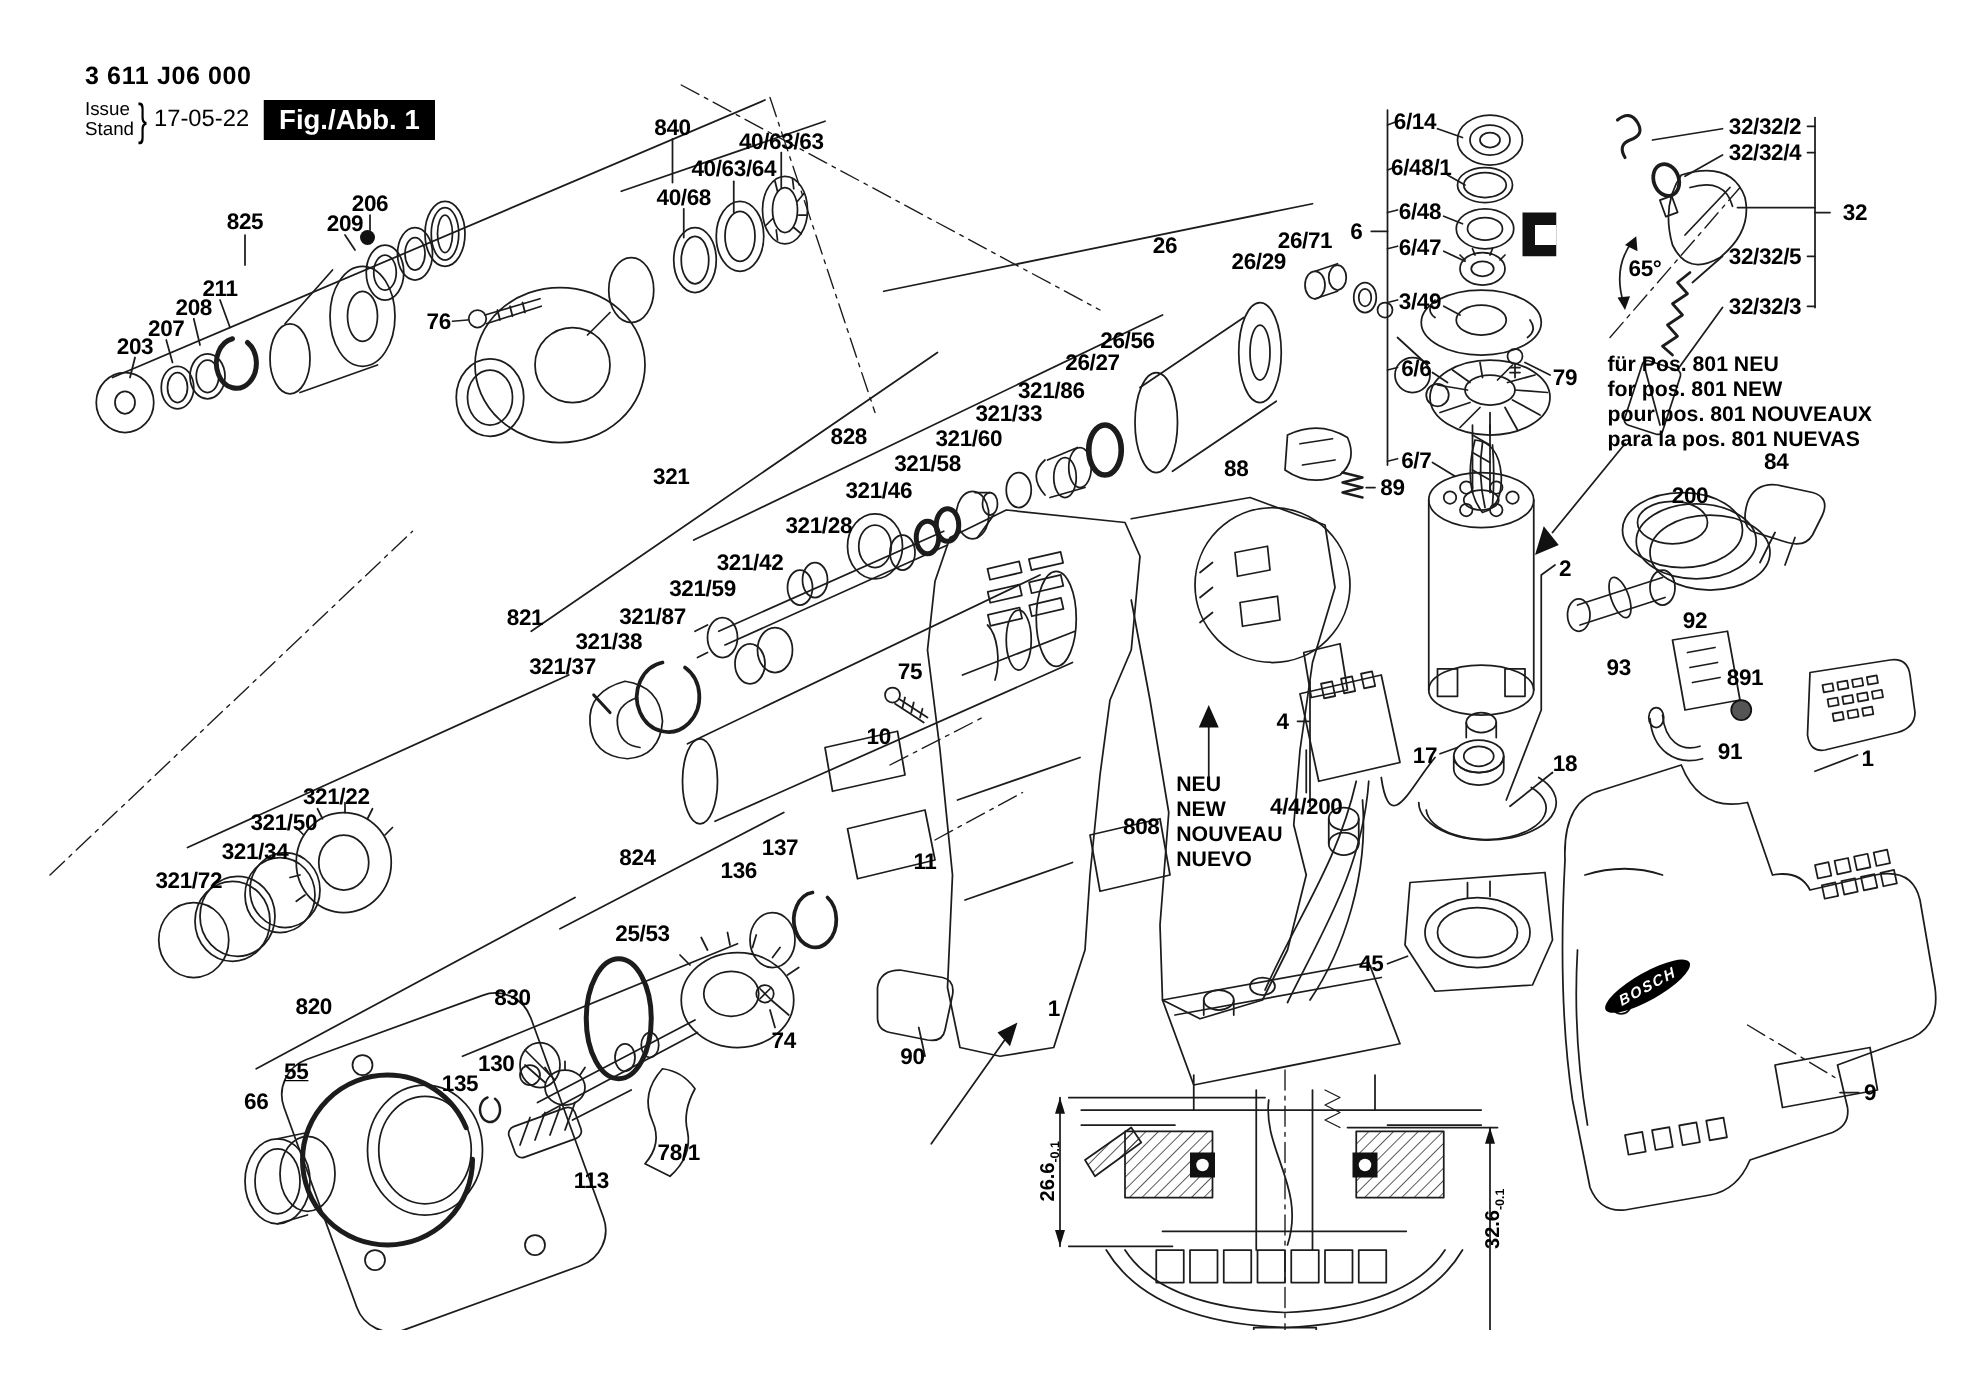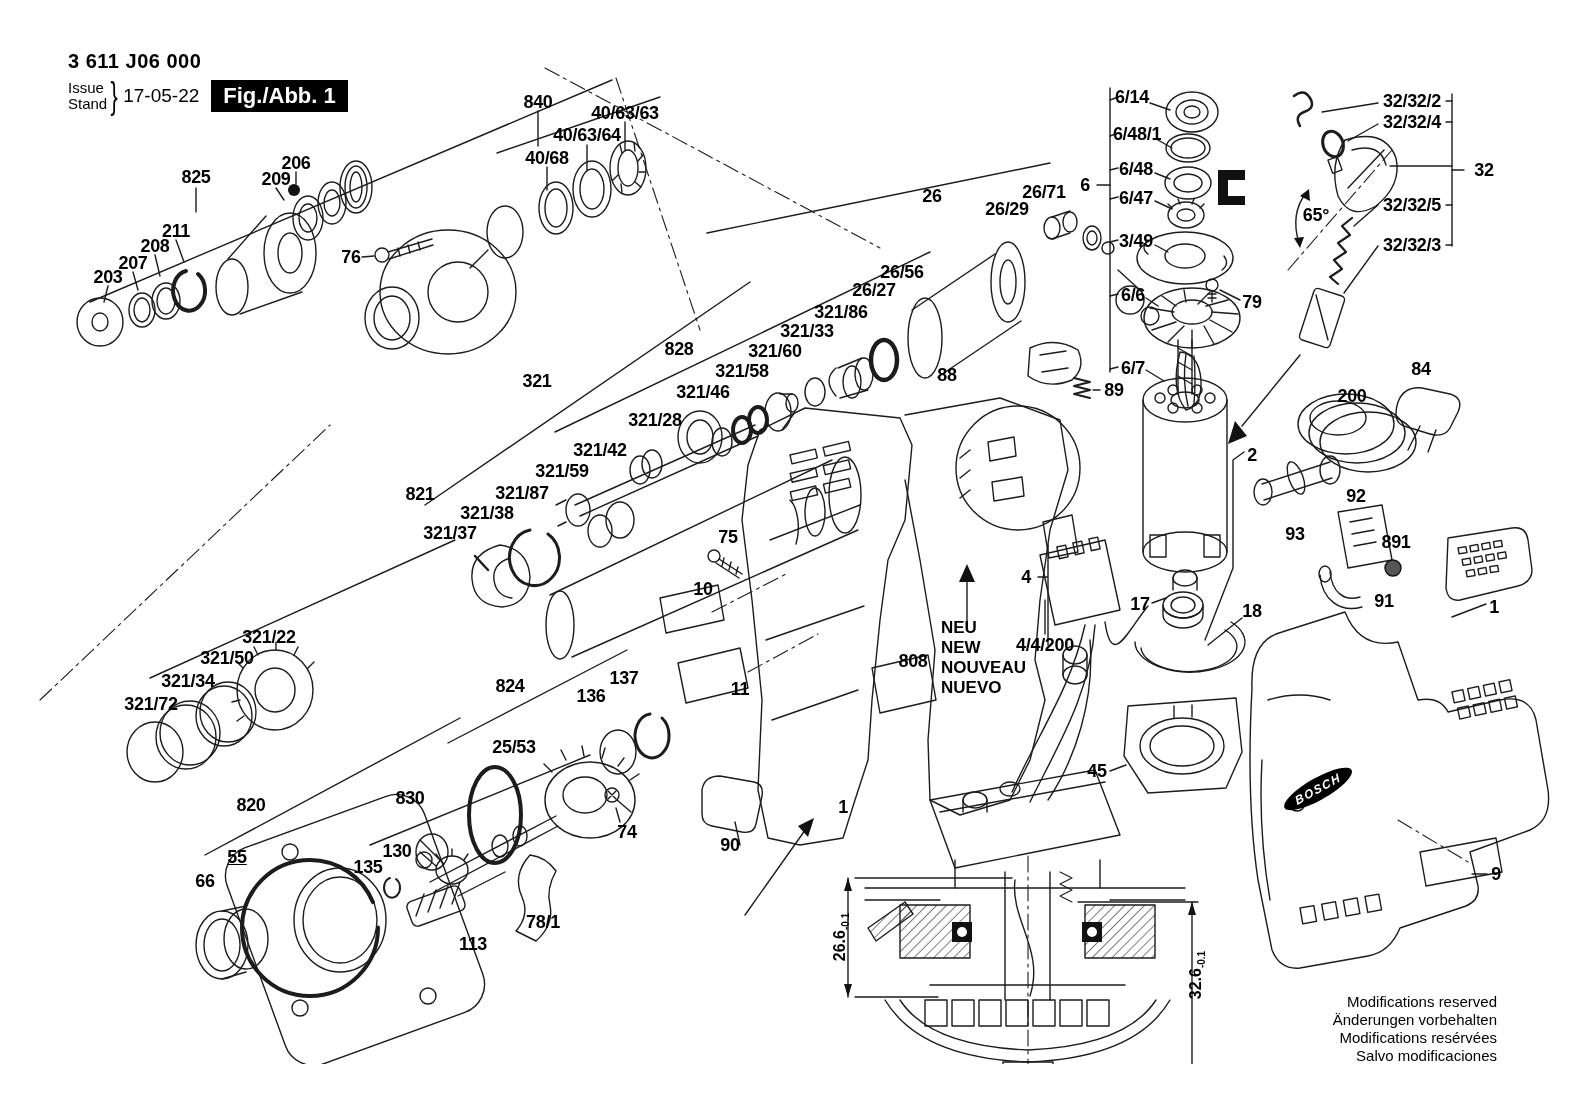--- a/index.html
+++ b/index.html
@@ -544,42 +544,42 @@
       <div class="part-label" style="left: 655px; top: 420px;">321/28</div>
       <div class="part-label" style="left: 537px; top: 381px;">321</div>
       <div class="part-label" style="left: 600px; top: 450px;">321/42</div>
       <div class="part-label" style="left: 562px; top: 471px;">321/59</div>
       <div class="part-label" style="left: 522px; top: 493px;">321/87</div>
       <div class="part-label" style="left: 487px; top: 513px;">321/38</div>
       <div class="part-label" style="left: 450px; top: 533px;">321/37</div>
       <div class="part-label" style="left: 420px; top: 494px;">821</div>
       <div class="part-label" style="left: 269px; top: 637px;">321/22</div>
       <div class="part-label" style="left: 227px; top: 658px;">321/50</div>
-      <div class="part-label" style="left: 188px; top: 681px; text-align: right;">321/34</div>
+      <div class="part-label" style="left: 204px; top: 681px; text-align: right;">321/34</div>
       <div class="part-label" style="left: 151px; top: 704px;">321/72</div>
       <div class="part-label" style="left: 251px; top: 805px;">820</div>
       <div class="part-label" style="left: 237px; top: 857px; text-decoration: underline;">55</div>
       <div class="part-label" style="left: 205px; top: 881px;">66</div>
       <div class="part-label" style="left: 410px; top: 798px;">830</div>
       <div class="part-label" style="left: 397px; top: 851px;">130</div>
       <div class="part-label" style="left: 368px; top: 867px;">135</div>
       <div class="part-label" style="left: 473px; top: 944px;">113</div>
       <div class="part-label" style="left: 543px; top: 922px;">78/1</div>
       <div class="part-label" style="left: 510px; top: 686px;">824</div>
       <div class="part-label" style="left: 482px; top: 747px; margin-left: 32px;">25/53</div>
       <div class="part-label" style="left: 591px; top: 696px;">136</div>
       <div class="part-label" style="left: 624px; top: 678px;">137</div>
       <div class="part-label" style="left: 627px; top: 832px;">74</div>
       <div class="part-label" style="left: 728px; top: 537px;">75</div>
       <div class="part-label" style="left: 703px; top: 589px;">10</div>
       <div class="part-label" style="left: 740px; top: 659px; margin-top: 30px;">11</div>
       <div class="part-label" style="left: 913px; top: 661px;">808</div>
       <div class="part-label" style="left: 730px; top: 845px;">90</div>
       <div class="part-label" style="left: 843px; top: 807px;">1</div>
-      <div class="part-label" style="left: 947px; top: 375px;">88</div>
+      <div class="part-label" style="left: 989px; top: 375px;">88</div>
       <div class="part-label" style="left: 1114px; top: 390px;">89</div>
       <div class="part-label" style="left: 1085px; top: 185px;">6</div>
       <div class="part-label" style="left: 1132px; top: 97px;">6/14</div>
       <div class="part-label" style="left: 1137px; top: 134px; text-align: center;">6/48/1</div>
       <div class="part-label" style="left: 1136px; top: 169px;">6/48</div>
       <div class="part-label" style="left: 1136px; top: 198px;">6/47</div>
       <div class="part-label" style="left: 1136px; top: 241px;">3/49</div>
       <div class="part-label" style="left: 1133px; top: 295px;">6/6</div>
       <div class="part-label" style="left: 1133px; top: 368px;">6/7</div>
       <div class="part-label" style="left: 1252px; top: 302px;">79</div>
@@ -596,29 +596,29 @@
       <div class="part-label" style="left: 1396px; top: 542px;">891</div>
       <div class="part-label" style="left: 1384px; top: 601px;">91</div>
       <div class="part-label" style="left: 1494px; top: 607px;">1</div>
       <div class="part-label" style="left: 1496px; top: 874px;">9</div>
       <div class="part-label" style="left: 1412px; top: 101px;">32/32/2</div>
       <div class="part-label" style="left: 1412px; top: 122px;">32/32/4</div>
       <div class="part-label" style="left: 1484px; top: 170px;">32</div>
       <div class="part-label" style="left: 1412px; top: 205px;">32/32/5</div>
       <div class="part-label" style="left: 1412px; top: 245px;">32/32/3</div>
       <div class="part-label" style="left: 1316px; top: 215px;">65°</div>
+      <div class="note bold" style="left: 1286px; top: 282px;">
+        <div>für Pos. 801 NEU</div>
+        <div>for pos. 801 NEW</div>
+        <div>pour pos. 801 NOUVEAUX</div>
+        <div>para la pos. 801 NUEVAS</div>
+      </div>
       <div class="note bold" style="left: 941px; top: 618px;">
         <div>NEU</div>
         <div>NEW</div>
         <div>NOUVEAU</div>
         <div>NUEVO</div>
       </div>
-      <div class="note right small" style="left: 1497px; top: 993px;">
-        <div>Modifications reserved</div>
-        <div>Änderungen vorbehalten</div>
-        <div>Modifications resérvées</div>
-        <div>Salvo modificaciones</div>
-      </div>
       <div class="dim" style="left: 841px; top: 937px;"><span>26.6</span><span class="tol">-0.1</span></div>
       <div class="dim" style="left: 1197px; top: 975px;"><span>32.6</span><span class="tol">-0.1</span></div>
     </div>
 
 </div>
 
 </body></html>

